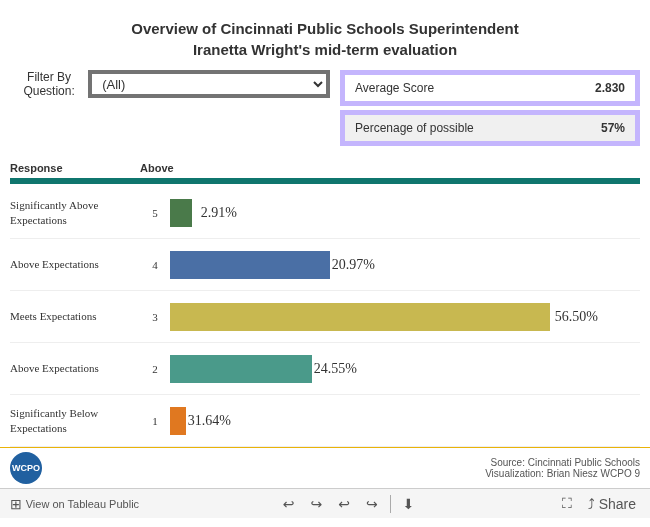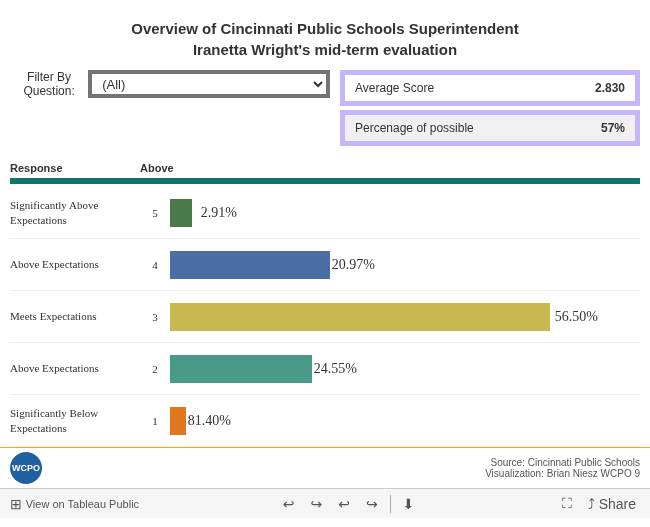--- a/index.html
+++ b/index.html
@@ -373,21 +373,21 @@
             <span class="bar-label">24.55%</span>
           </div>
         </div>
       </div>
 
       <div class="chart-row">
         <div class="row-label">Significantly Below Expectations</div>
         <div class="row-score">1</div>
         <div class="row-bar-container">
           <div class="bar bar-orange" style="width: 16px;">
-            <span class="bar-label">81.40%</span>
+            <span class="bar-label">31.64%</span>
           </div>
         </div>
       </div>
 
     </div>
   </div>
 
   <div class="footer-area">
     <div class="footer-logo">
       <div class="logo-circle">

